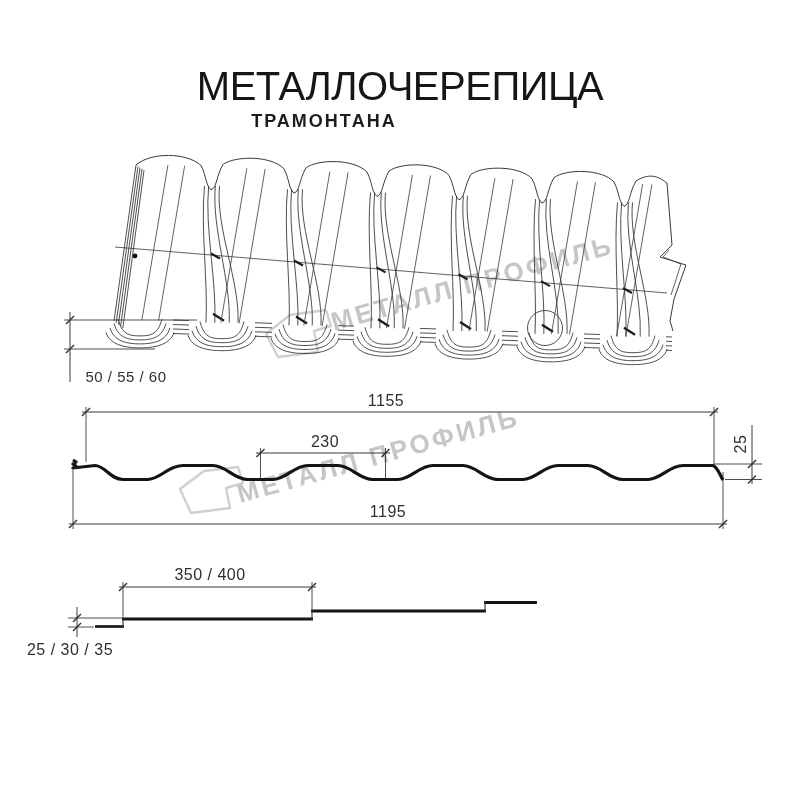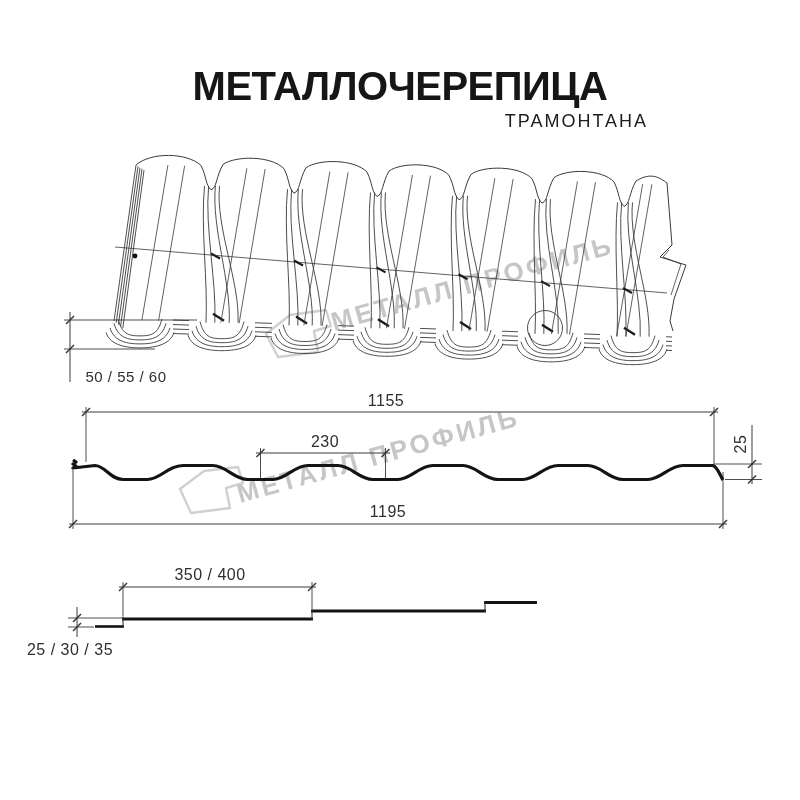--- a/index.html
+++ b/index.html
@@ -1,21 +1,21 @@
 <!DOCTYPE html>
 <html><head>
 <meta charset="utf-8">
 <style>
   html,body{margin:0;padding:0;background:#ffffff;}
   .page{position:relative;width:800px;height:800px;background:#fff;overflow:hidden;
         font-family:"Liberation Sans",sans-serif;}
   .title{position:absolute;left:0;top:64px;width:800px;text-align:center;
-         font-size:40px;font-weight:bold;letter-spacing:-0.5px;color:#161616;}
-  .subtitle{position:absolute;left:0;top:111px;width:648px;text-align:right;
-            font-size:18px;font-weight:400;letter-spacing:2px;color:#1d1d1d;}
+         font-size:40px;font-weight:normal;letter-spacing:-0.5px;color:#161616;}
+  .subtitle{position:absolute;left:0;top:111px;width:648px;text-align:center;
+            font-size:18px;font-weight:700;letter-spacing:2px;color:#1d1d1d;}
   svg{position:absolute;left:0;top:0;}
   .dimtxt{font-family:"Liberation Sans",sans-serif;font-size:16px;fill:#2f2f2f;letter-spacing:0.5px;}
   .dimtxt-s{font-family:"Liberation Sans",sans-serif;font-size:15px;fill:#2f2f2f;letter-spacing:0.5px;}
   .wm{font-family:"Liberation Sans",sans-serif;font-size:26px;font-weight:bold;letter-spacing:3px;}
 </style>
 </head>
 <body>
 
 <div class="page">
 

